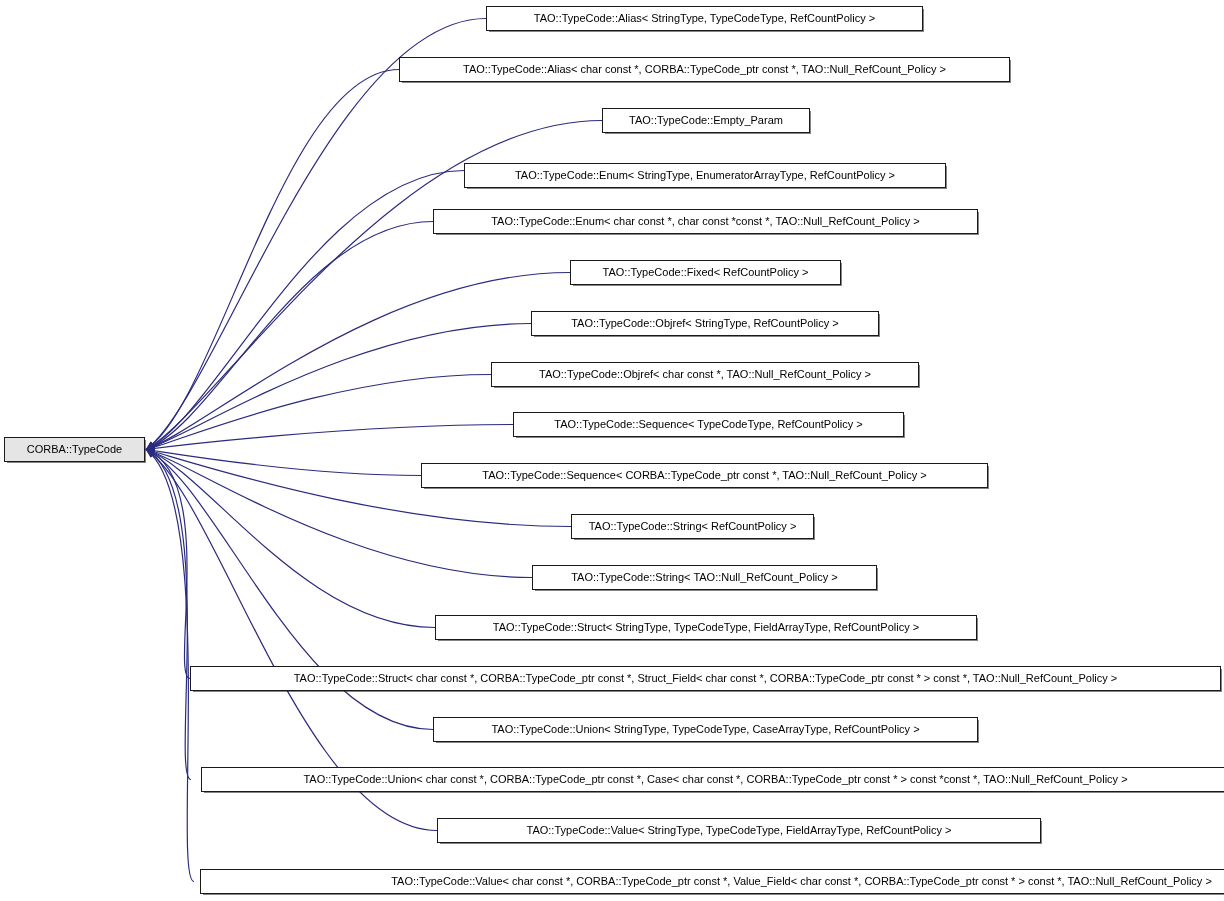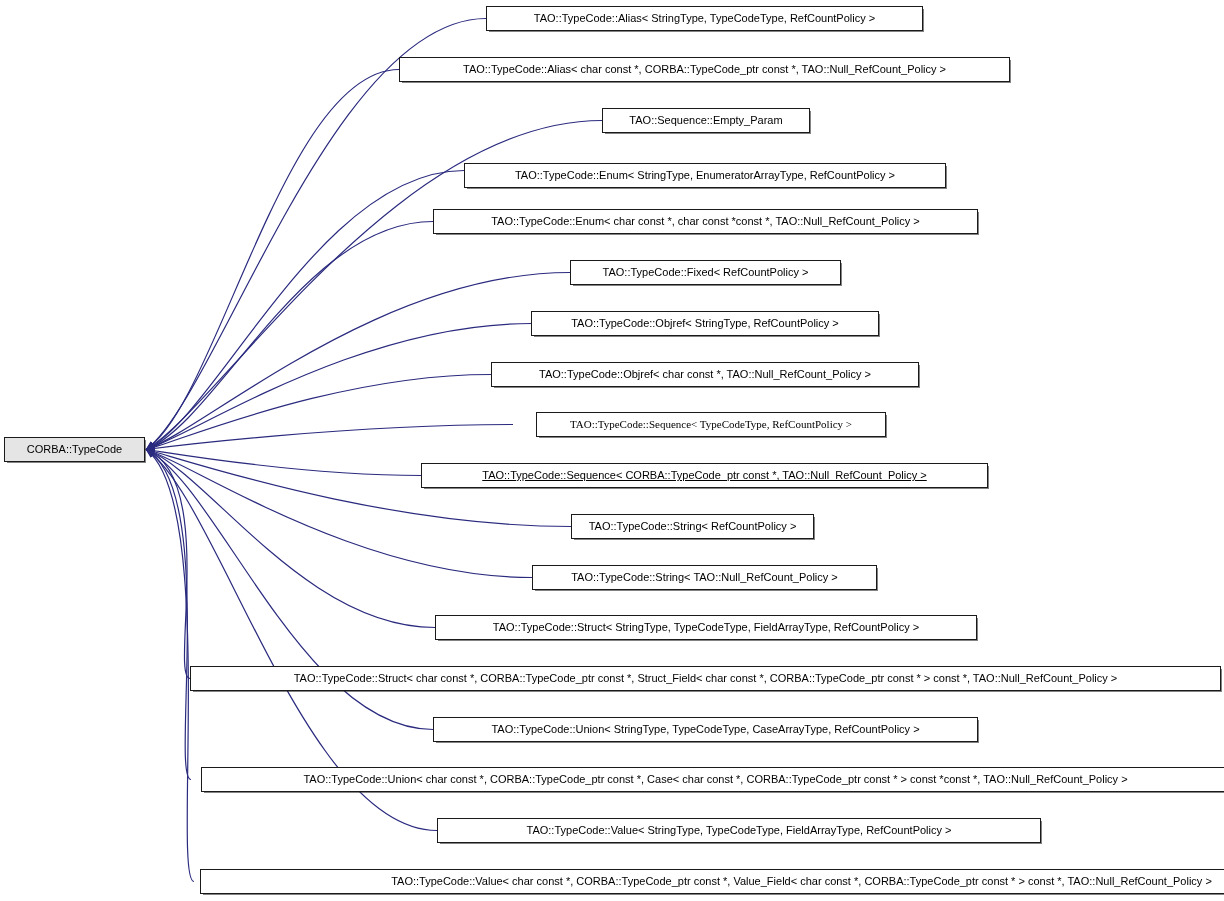--- a/index.html
+++ b/index.html
@@ -71,41 +71,41 @@
   </div>
 
   <div id="node-list">
       <div class="node" style="left: 486px; top: 6px; width: 437px;">
         <span>TAO::TypeCode::Alias&lt; StringType, TypeCodeType, RefCountPolicy &gt;</span>
       </div>
       <div class="node" style="left: 399px; top: 57px; width: 611px;">
         <span>TAO::TypeCode::Alias&lt; char const *, CORBA::TypeCode_ptr const *, TAO::Null_RefCount_Policy &gt;</span>
       </div>
       <div class="node" style="left: 602px; top: 108px; width: 208px;">
-        <span>TAO::Sequence::Empty_Param</span>
+        <span>TAO::TypeCode::Empty_Param</span>
       </div>
       <div class="node" style="left: 464px; top: 163px; width: 482px;">
         <span>TAO::TypeCode::Enum&lt; StringType, EnumeratorArrayType, RefCountPolicy &gt;</span>
       </div>
       <div class="node" style="left: 433px; top: 209px; width: 545px;">
         <span>TAO::TypeCode::Enum&lt; char const *, char const *const *, TAO::Null_RefCount_Policy &gt;</span>
       </div>
       <div class="node" style="left: 570px; top: 260px; width: 271px;">
         <span>TAO::TypeCode::Fixed&lt; RefCountPolicy &gt;</span>
       </div>
       <div class="node" style="left: 531px; top: 311px; width: 348px;">
         <span>TAO::TypeCode::Objref&lt; StringType, RefCountPolicy &gt;</span>
       </div>
       <div class="node" style="left: 491px; top: 362px; width: 428px;">
         <span>TAO::TypeCode::Objref&lt; char const *, TAO::Null_RefCount_Policy &gt;</span>
       </div>
-      <div class="node" style="left: 536px; top: 412px; width: 350px; font-family: Liberation Serif, serif;">
+      <div class="node" style="left: 513px; top: 412px; width: 391px;">
         <span>TAO::TypeCode::Sequence&lt; TypeCodeType, RefCountPolicy &gt;</span>
       </div>
-      <div class="node" style="left: 421px; top: 463px; width: 567px; text-decoration: underline;">
+      <div class="node" style="left: 421px; top: 463px; width: 567px;">
         <span>TAO::TypeCode::Sequence&lt; CORBA::TypeCode_ptr const *, TAO::Null_RefCount_Policy &gt;</span>
       </div>
       <div class="node" style="left: 571px; top: 514px; width: 243px;">
         <span>TAO::TypeCode::String&lt; RefCountPolicy &gt;</span>
       </div>
       <div class="node" style="left: 532px; top: 565px; width: 345px;">
         <span>TAO::TypeCode::String&lt; TAO::Null_RefCount_Policy &gt;</span>
       </div>
       <div class="node" style="left: 435px; top: 615px; width: 542px;">
         <span>TAO::TypeCode::Struct&lt; StringType, TypeCodeType, FieldArrayType, RefCountPolicy &gt;</span>

